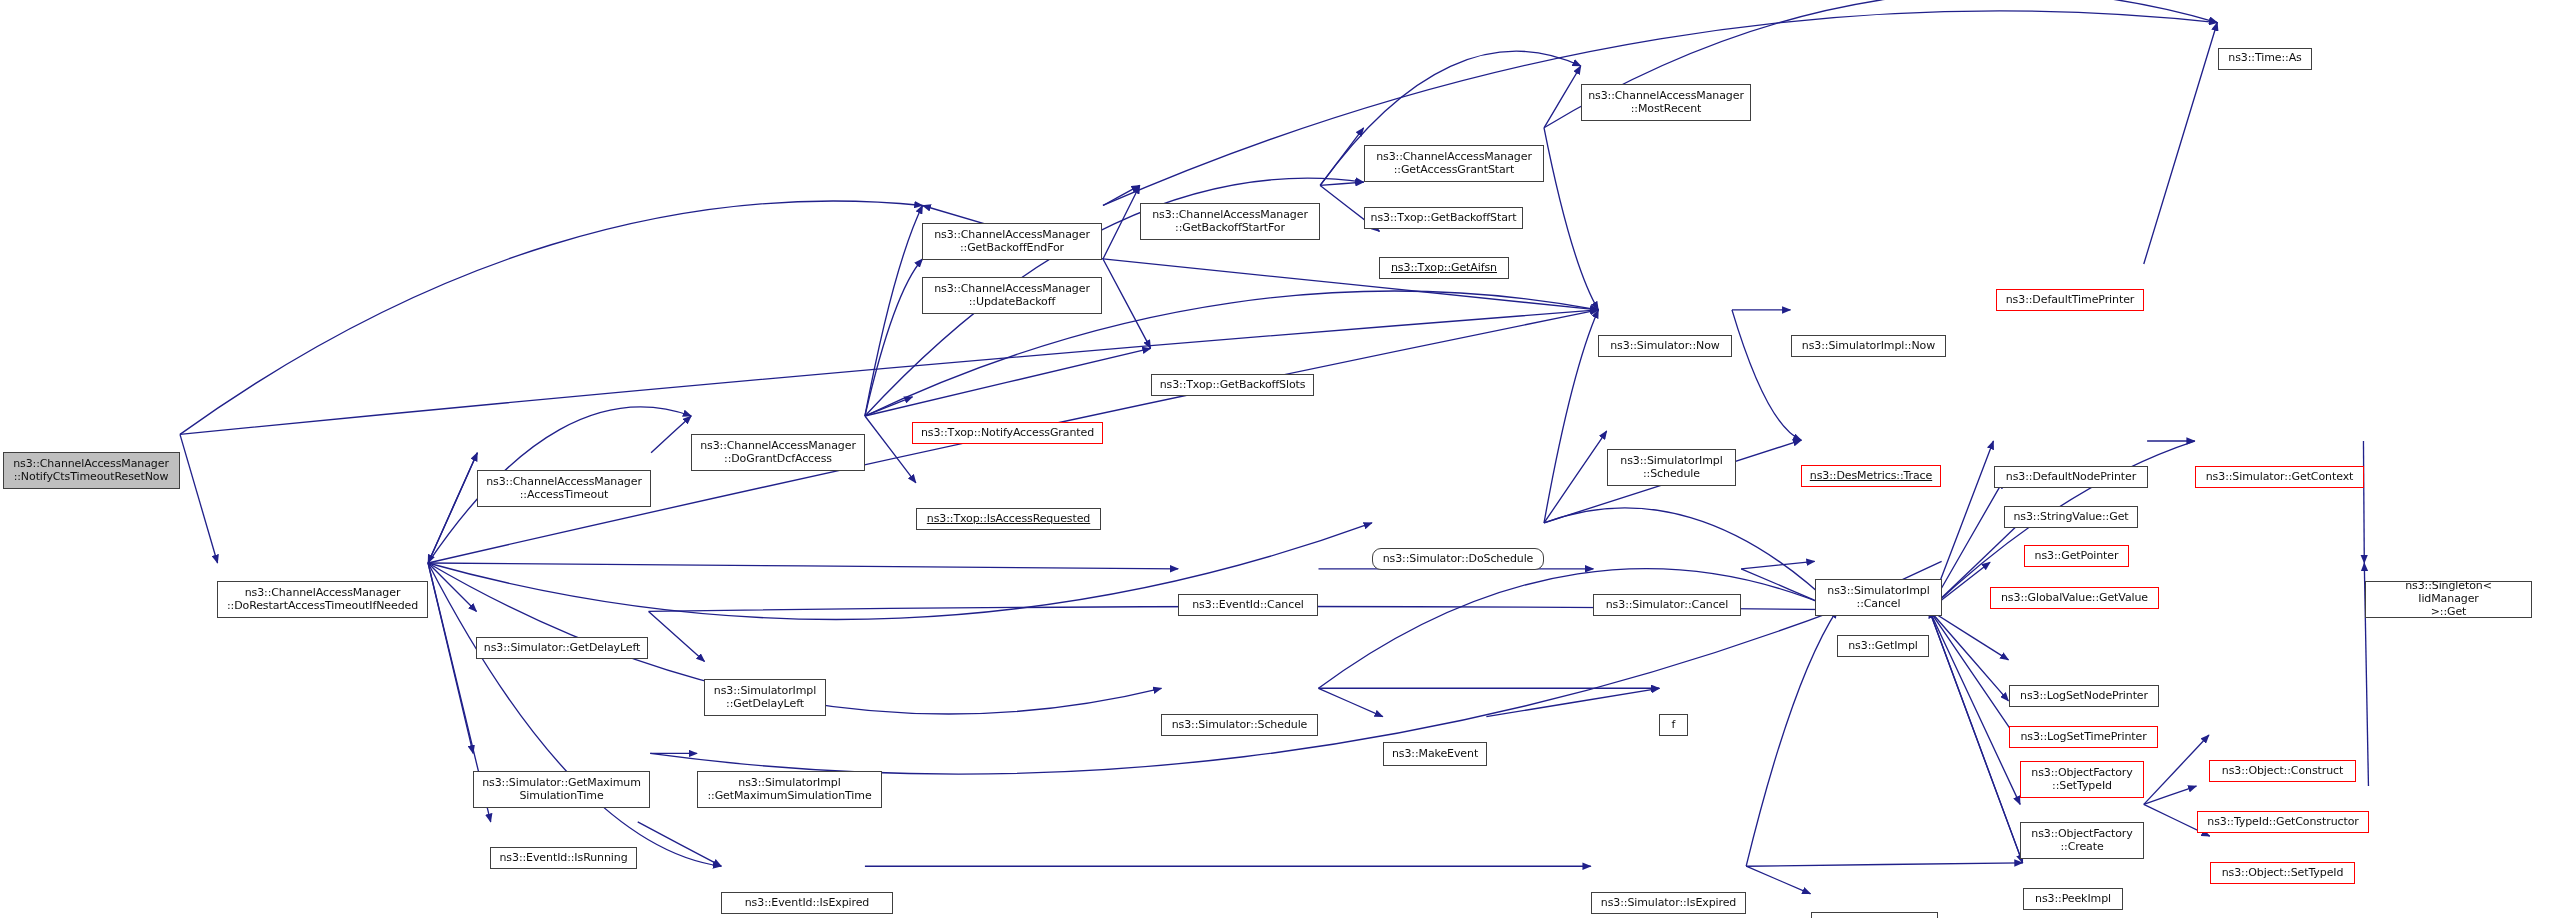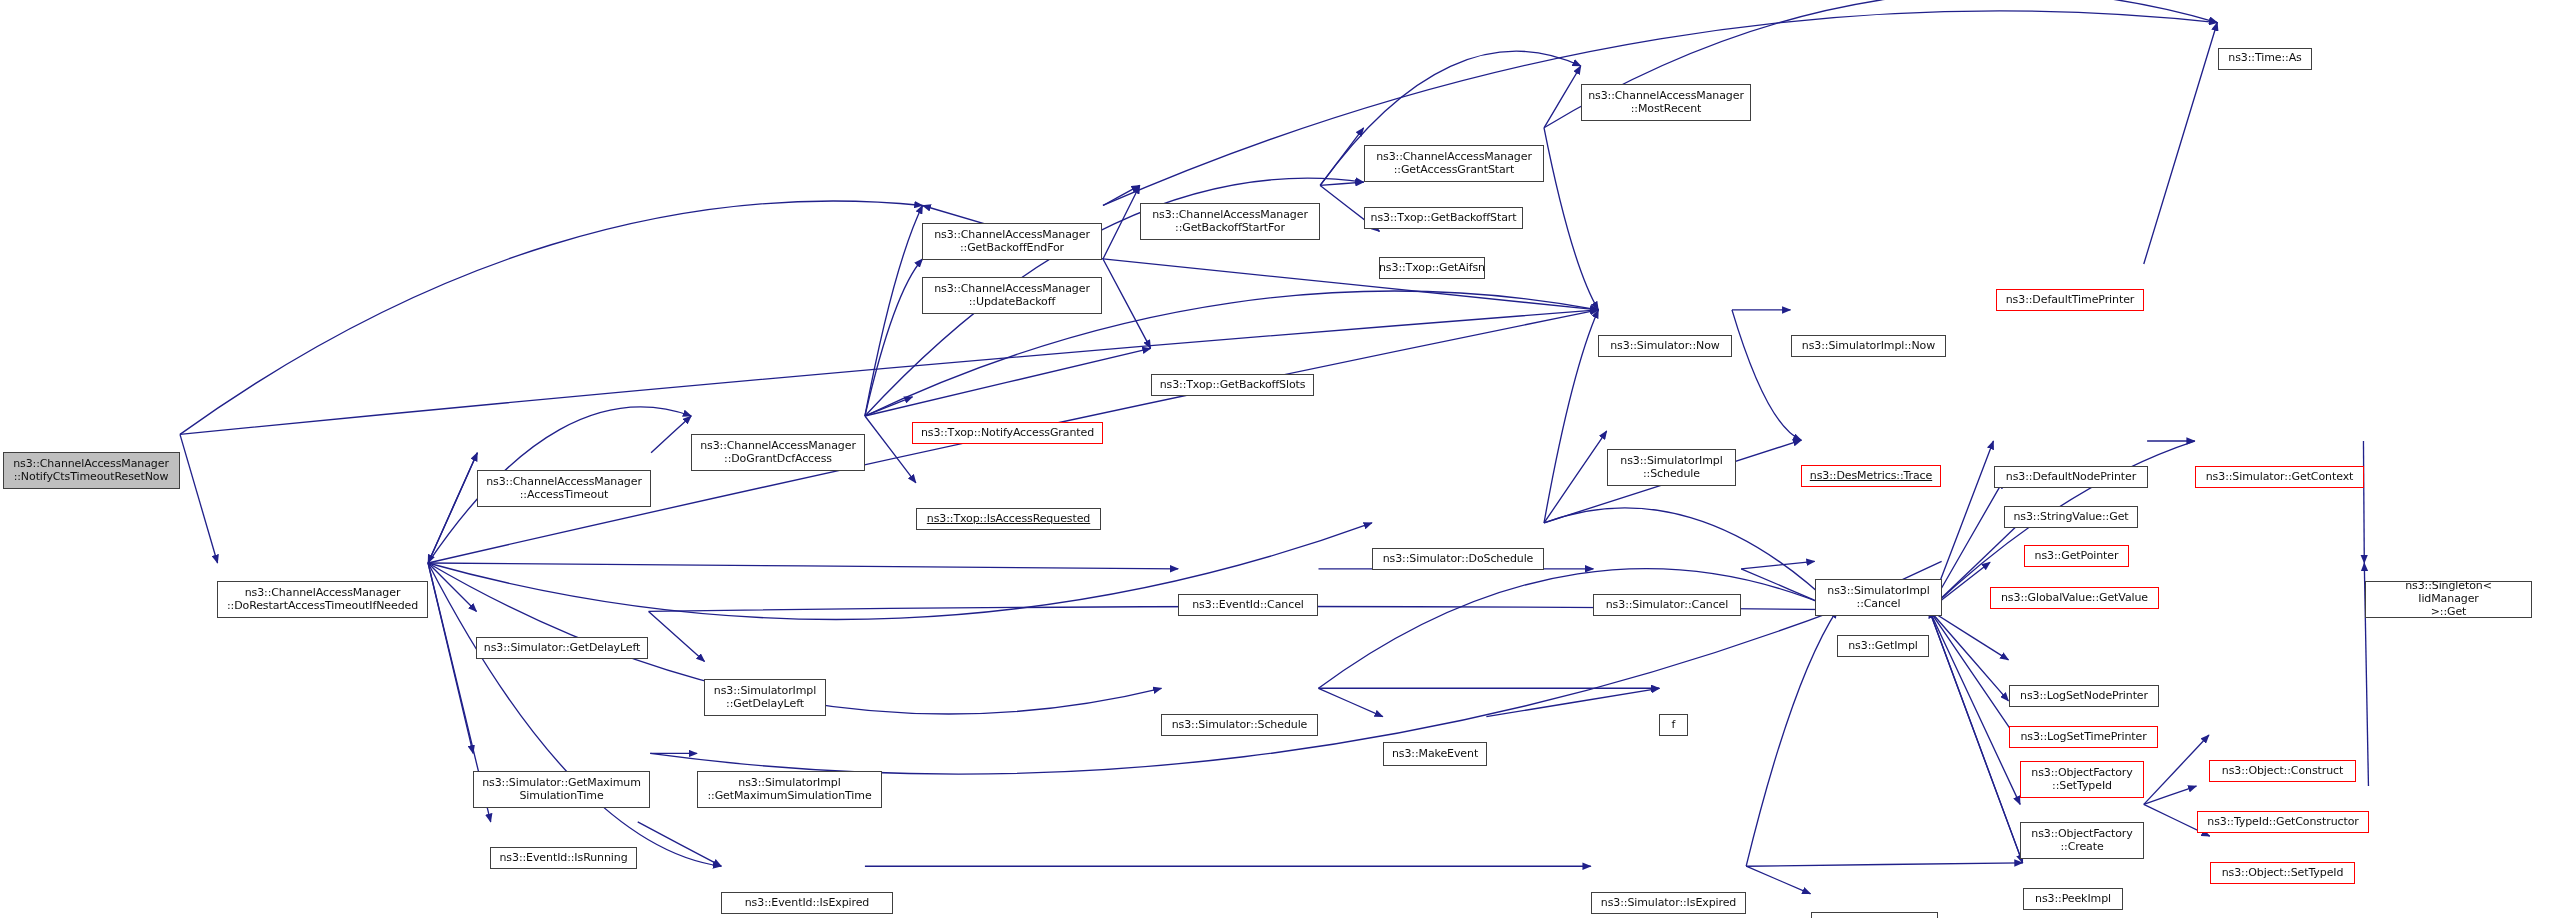--- a/index.html
+++ b/index.html
@@ -135,39 +135,39 @@
 ::GetBackoffEndFor</div>
       <div class="node thick" style="left: 922px; top: 241px; width: 180px; height: 37px;">ns3::ChannelAccessManager
 ::UpdateBackoff</div>
       <div class="node thick" style="left: 1140px; top: 167px; width: 180px; height: 37px;">ns3::ChannelAccessManager
 ::GetBackoffStartFor</div>
       <div class="node thick" style="left: 1364px; top: 109px; width: 180px; height: 37px;">ns3::ChannelAccessManager
 ::GetAccessGrantStart</div>
       <div class="node thick" style="left: 1581px; top: 48px; width: 170px; height: 37px;">ns3::ChannelAccessManager
 ::MostRecent</div>
       <div class="node thick" style="left: 1364px; top: 171px; width: 159px; height: 22px;">ns3::Txop::GetBackoffStart</div>
-      <div class="node thick" style="left: 1379px; top: 221px; width: 106px; height: 22px;">ns3::Txop::GetAifsn</div>
+      <div class="node thick" style="left: 1379px; top: 221px; width: 130px; height: 22px; text-decoration: underline;">ns3::Txop::GetAifsn</div>
       <div class="node thick" style="left: 1151px; top: 338px; width: 163px; height: 22px;">ns3::Txop::GetBackoffSlots</div>
       <div class="node red" style="left: 912px; top: 386px; width: 191px; height: 22px;">ns3::Txop::NotifyAccessGranted</div>
       <div class="node thick" style="left: 916px; top: 472px; width: 185px; height: 22px; text-decoration: underline;">ns3::Txop::IsAccessRequested</div>
       <div class="node thick" style="left: 1598px; top: 299px; width: 134px; height: 22px;">ns3::Simulator::Now</div>
       <div class="node thick" style="left: 1791px; top: 299px; width: 155px; height: 22px;">ns3::SimulatorImpl::Now</div>
       <div class="node red" style="left: 1996px; top: 253px; width: 148px; height: 22px;">ns3::DefaultTimePrinter</div>
       <div class="node thick" style="left: 2218px; top: 11.7px; width: 94px; height: 22px;">ns3::Time::As</div>
       <div class="node thick" style="left: 1607px; top: 413px; width: 129px; height: 37px;">ns3::SimulatorImpl
 ::Schedule</div>
       <div class="node red" style="left: 1801px; top: 429px; width: 140px; height: 22px; text-decoration: underline;">ns3::DesMetrics::Trace</div>
       <div class="node thick" style="left: 1994px; top: 430px; width: 154px; height: 22px;">ns3::DefaultNodePrinter</div>
       <div class="node red" style="left: 2195px; top: 430px; width: 169px; height: 22px;">ns3::Simulator::GetContext</div>
       <div class="node thick" style="left: 2004px; top: 470px; width: 134px; height: 22px;">ns3::StringValue::Get</div>
       <div class="node red" style="left: 2024px; top: 509px; width: 105px; height: 22px;">ns3::GetPointer</div>
       <div class="node red" style="left: 1990px; top: 551px; width: 169px; height: 22px;">ns3::GlobalValue::GetValue</div>
       <div class="node thick" style="left: 2365px; top: 545px; width: 167px; height: 37px;">ns3::Singleton&lt; IidManager
 &gt;::Get</div>
-      <div class="node thick" style="left: 1372px; top: 512px; width: 172px; height: 22px;">ns3::Simulator::DoSchedule</div>
+      <div class="node thick" style="left: 1372px; top: 512px; width: 172px; height: 22px; border-radius: 9px;">ns3::Simulator::DoSchedule</div>
       <div class="node thick" style="left: 1178px; top: 558px; width: 140px; height: 22px;">ns3::EventId::Cancel</div>
       <div class="node thick" style="left: 1593px; top: 558px; width: 148px; height: 22px;">ns3::Simulator::Cancel</div>
       <div class="node thick" style="left: 1815px; top: 543px; width: 127px; height: 37px;">ns3::SimulatorImpl
 ::Cancel</div>
       <div class="node thick" style="left: 1837px; top: 599px; width: 92px; height: 22px;">ns3::GetImpl</div>
       <div class="node thick" style="left: 476px; top: 601px; width: 172px; height: 22px;">ns3::Simulator::GetDelayLeft</div>
       <div class="node thick" style="left: 704px; top: 643px; width: 122px; height: 37px;">ns3::SimulatorImpl
 ::GetDelayLeft</div>
       <div class="node thick" style="left: 1161px; top: 678px; width: 157px; height: 22px;">ns3::Simulator::Schedule</div>
       <div class="node thick" style="left: 1383px; top: 706px; width: 104px; height: 24px;">ns3::MakeEvent</div>

